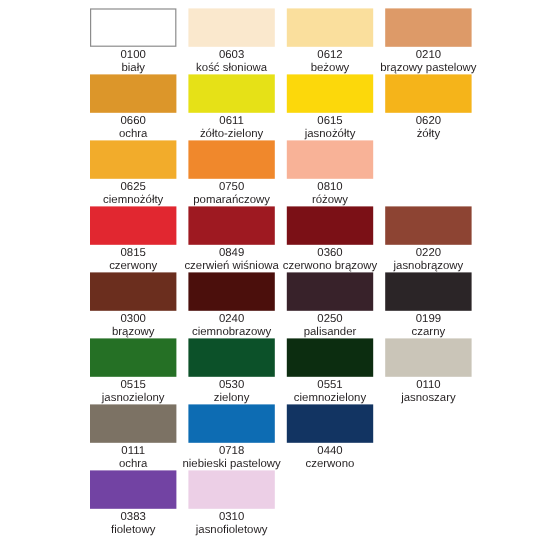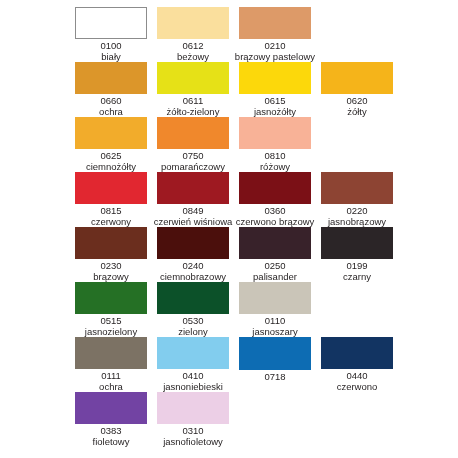--- a/index.html
+++ b/index.html
@@ -70,20 +70,25 @@
 
 <div id="chart">
     <div class="swatch-row">
       <div class="swatch-cell spacer-left"></div>
       <div class="swatch-cell">
         <div class="swatch-chip bordered" style="background: rgb(255, 255, 255);"></div>
         <div class="swatch-code">0100</div>
         <div class="swatch-name">biały</div>
       </div>
       <div class="swatch-cell">
+        <div class="swatch-chip" style="background: rgb(250, 232, 205);"></div>
+        <div class="swatch-code">0603</div>
+        <div class="swatch-name">kość słoniowa</div>
+      </div>
+      <div class="swatch-cell">
         <div class="swatch-chip" style="background: rgb(250, 223, 157);"></div>
         <div class="swatch-code">0612</div>
         <div class="swatch-name">beżowy</div>
       </div>
       <div class="swatch-cell">
         <div class="swatch-chip" style="background: rgb(221, 154, 104);"></div>
         <div class="swatch-code">0210</div>
         <div class="swatch-name">brązowy pastelowy</div>
       </div>
     </div>
@@ -148,21 +153,21 @@
       <div class="swatch-cell">
         <div class="swatch-chip" style="background: rgb(141, 68, 51);"></div>
         <div class="swatch-code">0220</div>
         <div class="swatch-name">jasnobrązowy</div>
       </div>
     </div>
     <div class="swatch-row">
       <div class="swatch-cell spacer-left"></div>
       <div class="swatch-cell">
         <div class="swatch-chip" style="background: rgb(107, 46, 30);"></div>
-        <div class="swatch-code">0230</div>
+        <div class="swatch-code">0300</div>
         <div class="swatch-name">brązowy</div>
       </div>
       <div class="swatch-cell">
         <div class="swatch-chip" style="background: rgb(75, 15, 12);"></div>
         <div class="swatch-code">0240</div>
         <div class="swatch-name">ciemnobrazowy</div>
       </div>
       <div class="swatch-cell">
         <div class="swatch-chip" style="background: rgb(56, 34, 42);"></div>
         <div class="swatch-code">0250</div>
@@ -180,40 +185,41 @@
         <div class="swatch-chip" style="background: rgb(37, 112, 37);"></div>
         <div class="swatch-code">0515</div>
         <div class="swatch-name">jasnozielony</div>
       </div>
       <div class="swatch-cell">
         <div class="swatch-chip" style="background: rgb(12, 81, 41);"></div>
         <div class="swatch-code">0530</div>
         <div class="swatch-name">zielony</div>
       </div>
       <div class="swatch-cell">
+        <div class="swatch-chip" style="background: rgb(12, 45, 16);"></div>
+        <div class="swatch-code">0551</div>
+        <div class="swatch-name">ciemnozielony</div>
+      </div>
+      <div class="swatch-cell">
         <div class="swatch-chip" style="background: rgb(202, 197, 184);"></div>
         <div class="swatch-code">0110</div>
         <div class="swatch-name">jasnoszary</div>
       </div>
     </div>
     <div class="swatch-row">
       <div class="swatch-cell spacer-left"></div>
       <div class="swatch-cell">
         <div class="swatch-chip" style="background: rgb(124, 114, 100);"></div>
         <div class="swatch-code">0111</div>
         <div class="swatch-name">ochra</div>
       </div>
       <div class="swatch-cell">
-        <div class="swatch-chip" style="background: rgb(130, 205, 238);"></div>
-        <div class="swatch-code">0410</div>
-        <div class="swatch-name">jasnoniebieski</div>
-      </div>
-      <div class="swatch-cell">
         <div class="swatch-chip" style="background: rgb(13, 108, 179);"></div>
         <div class="swatch-code">0718</div>
+        <div class="swatch-name">niebieski pastelowy</div>
       </div>
       <div class="swatch-cell">
         <div class="swatch-chip" style="background: rgb(18, 52, 98);"></div>
         <div class="swatch-code">0440</div>
         <div class="swatch-name">czerwono</div>
       </div>
     </div>
     <div class="swatch-row">
       <div class="swatch-cell spacer-left"></div>
       <div class="swatch-cell">

